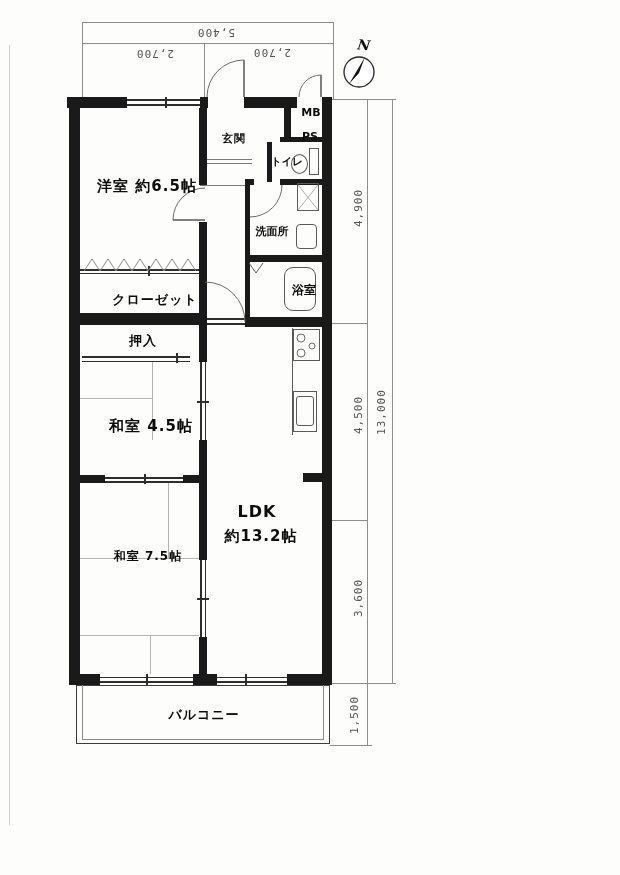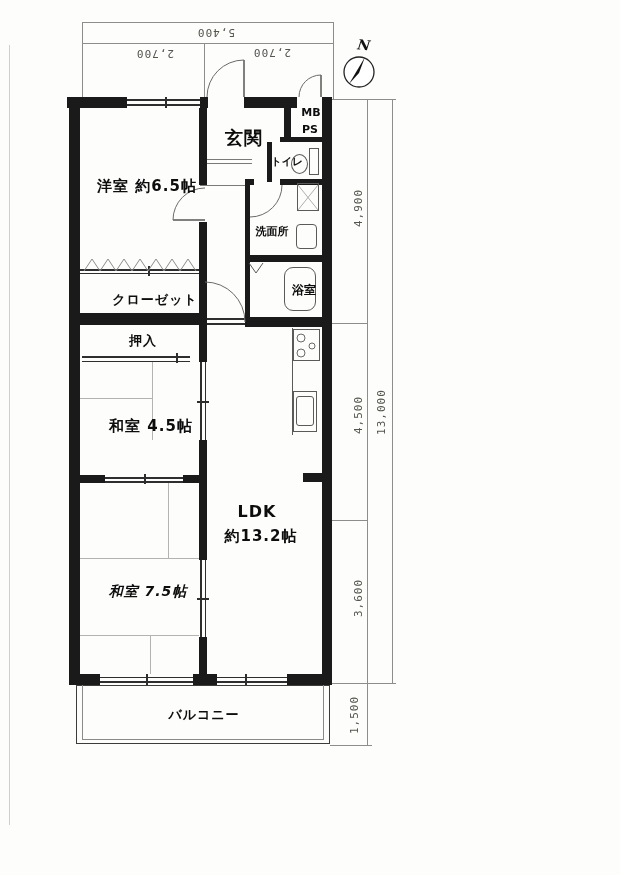--- a/index.html
+++ b/index.html
@@ -179,24 +179,24 @@
     <circle cx="359" cy="72" r="15" stroke="#222" stroke-width="1.3" fill="#fff"></circle>
     <polygon points="365,57 349,84 359,73" fill="#111"></polygon>
   </svg>
 
   <div class="north" style="left:364px;top:45px;">N</div>
 
   <div class="lbl" style="left:147px;top:186px;font-size:15px;">洋室 約6.5帖</div>
   <div class="lbl" style="left:155px;top:300px;font-size:13px;">クローゼット</div>
   <div class="lbl" style="left:143px;top:341px;font-size:13px;">押入</div>
   <div class="lbl" style="left:151px;top:426px;font-size:15px;">和室 4.5帖</div>
-  <div class="lbl" style="left:148px;top:592px;font-size:14px;font-style:italic;">和室 7.5帖</div>
-  <div class="lbl" style="left:244px;top:138px;font-size:18px;">玄関</div>
+  <div class="lbl" style="left:148px;top:556px;font-size:12px;">和室 7.5帖</div>
+  <div class="lbl" style="left:234px;top:138px;font-size:11px;">玄関</div>
   <div class="lbl" style="left:311px;top:112px;font-size:11px;letter-spacing:0;text-align:right;">MB</div>
-  <div class="lbl" style="left:310px;top:129px;font-size:11px;letter-spacing:0;">PS</div>
+  <div class="lbl" style="left:310px;top:136px;font-size:11px;letter-spacing:0;">PS</div>
   <div class="lbl" style="left:287px;top:162px;font-size:10.5px;letter-spacing:0;">トイレ</div>
   <div class="lbl" style="left:272px;top:231px;font-size:11px;letter-spacing:0;">洗面所</div>
   <div class="lbl" style="left:274px;top:290px;font-size:12px;letter-spacing:0;margin-left:30px;">浴室</div>
   <div class="lbl" style="left:257px;top:511px;font-size:16px;">LDK</div>
   <div class="lbl" style="left:261px;top:536px;font-size:15px;">約13.2帖</div>
   <div class="lbl" style="left:204px;top:715px;font-size:13px;">バルコニー</div>
 
 </div>
 
 </body></html>

